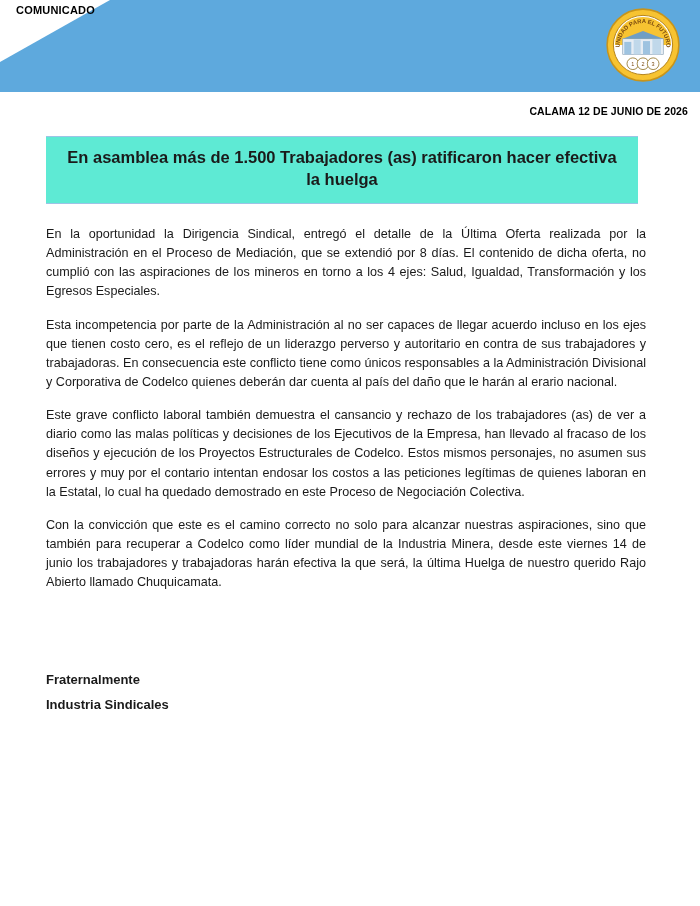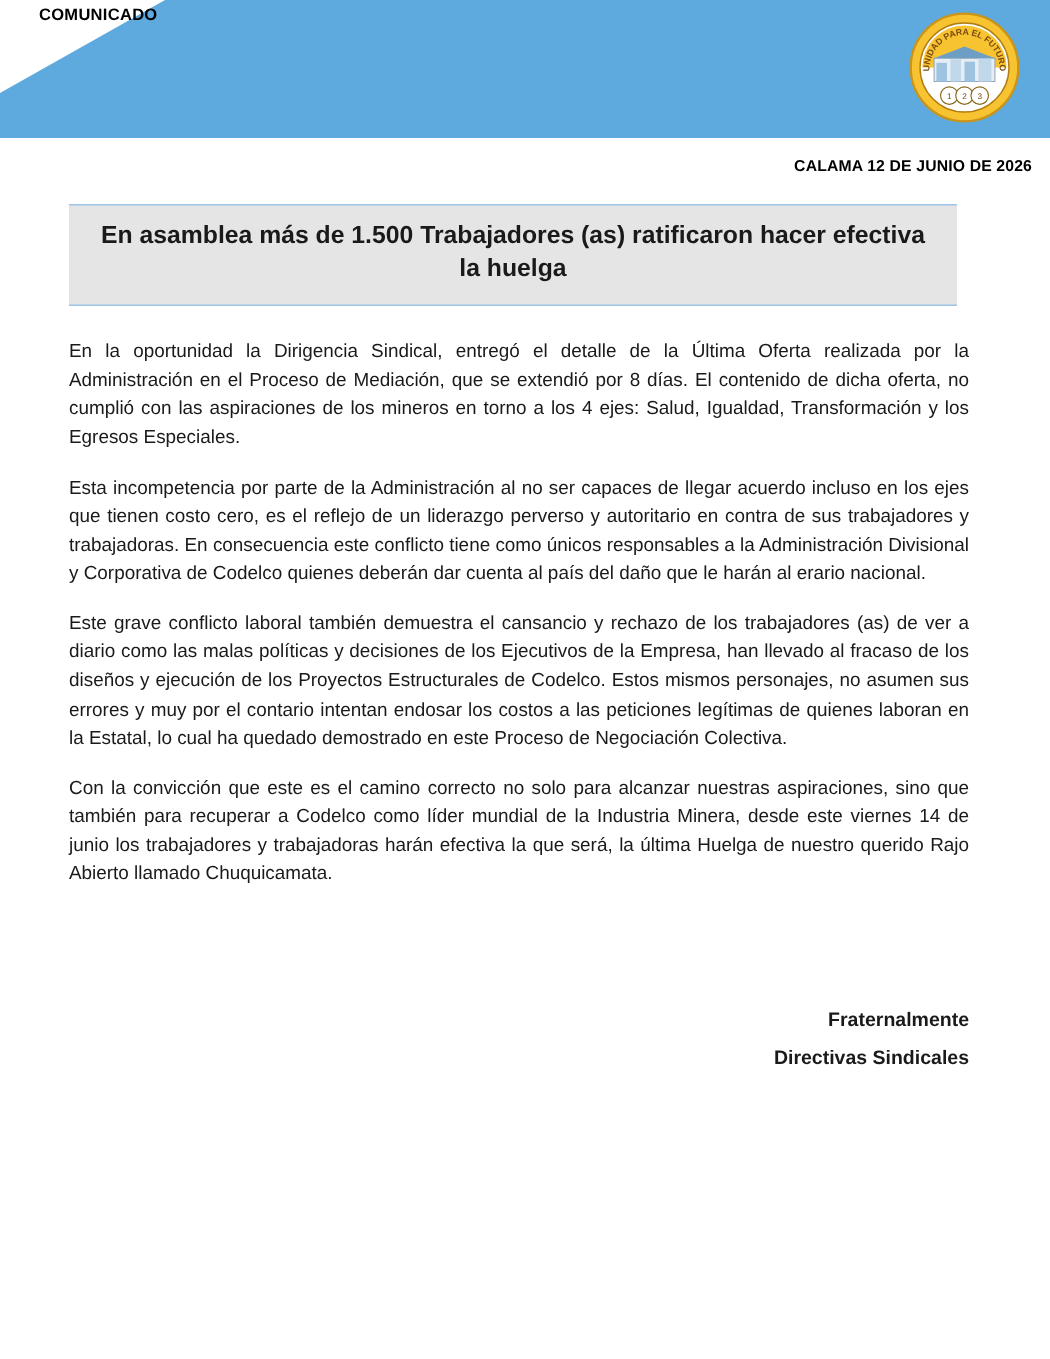--- a/index.html
+++ b/index.html
@@ -22,21 +22,21 @@
     width: 700px;
     height: 92px;
     overflow: hidden;
   }
   .header-shape {
     position: absolute;
     inset: 0;
   }
   .comunicado {
     position: absolute;
-    left: 26px;
+    left: 16px;
     top: 4px;
     font-size: 11px;
     font-weight: bold;
     letter-spacing: 0.2px;
     color: #000000;
     z-index: 5;
   }
 
   
   .logo {
@@ -58,21 +58,21 @@
     color: #000000;
     letter-spacing: 0.1px;
   }
 
   
   .title-box {
     position: absolute;
     left: 46px;
     top: 136px;
     width: 592px;
-    background: #e5e5e5;
+    background: #5eead4;
     border-top: 1px solid #9dc3e6;
     border-bottom: 1px solid #9dc3e6;
     padding: 10px 14px 12px 14px;
     box-sizing: border-box;
   }
   .title-box p {
     margin: 0;
     text-align: center;
     font-size: 16.5px;
     font-weight: bold;
@@ -93,21 +93,21 @@
     line-height: 1.52;
     text-align: justify;
     color: #1a1a1a;
   }
 
   .signoff {
     position: absolute;
     left: 46px;
     top: 672px;
     width: 600px;
-    text-align: right;
+    text-align: left;
   }
   .signoff .line {
     font-size: 13px;
     font-weight: bold;
     margin-bottom: 10px;
     color: #1a1a1a;
   }
   .signoff .line:last-child {
     margin-bottom: 0;
   }
@@ -157,14 +157,14 @@
 
 <div class="body-text">
   <p>En la oportunidad la Dirigencia Sindical, entregó el detalle de la Última Oferta realizada por la Administración en el Proceso de Mediación, que se extendió por 8 días. El contenido de dicha oferta,  no cumplió con las aspiraciones de los mineros en torno a los 4 ejes: Salud, Igualdad, Transformación y los Egresos Especiales.</p>
   <p>Esta incompetencia por parte de la Administración al no ser capaces de llegar acuerdo incluso en los ejes que tienen costo cero, es el reflejo de un liderazgo perverso y autoritario en contra de sus trabajadores y trabajadoras. En consecuencia este conflicto tiene como únicos responsables a la Administración Divisional y Corporativa de Codelco quienes deberán dar cuenta al país del daño que le harán al erario nacional.</p>
   <p>Este grave conflicto laboral también demuestra el cansancio y rechazo de los trabajadores (as) de ver a diario como las malas políticas y decisiones de los Ejecutivos de la Empresa, han llevado al fracaso de los diseños y ejecución de los Proyectos Estructurales de Codelco. Estos mismos personajes,  no asumen sus errores y muy por el contario intentan endosar los costos a las peticiones legítimas de quienes laboran en la Estatal,  lo cual ha quedado demostrado en este Proceso de Negociación Colectiva.</p>
   <p>Con la convicción que este es el camino correcto no solo para alcanzar nuestras aspiraciones, sino que también para recuperar a Codelco como líder mundial de la Industria Minera,  desde este viernes 14 de junio los trabajadores y trabajadoras harán efectiva la que será, la última Huelga de nuestro querido Rajo Abierto llamado Chuquicamata.</p>
 </div>
 
 <div class="signoff">
   <div class="line">Fraternalmente</div>
-  <div class="line">Directivas Sindicales</div>
+  <div class="line">Industria Sindicales</div>
 </div>
 
 </body></html>

